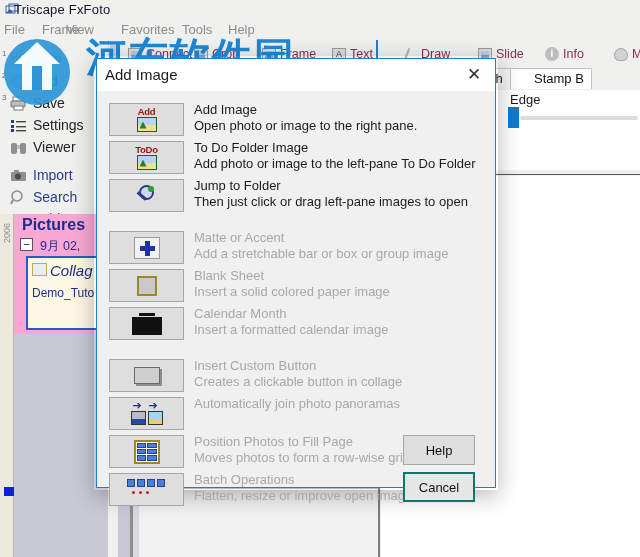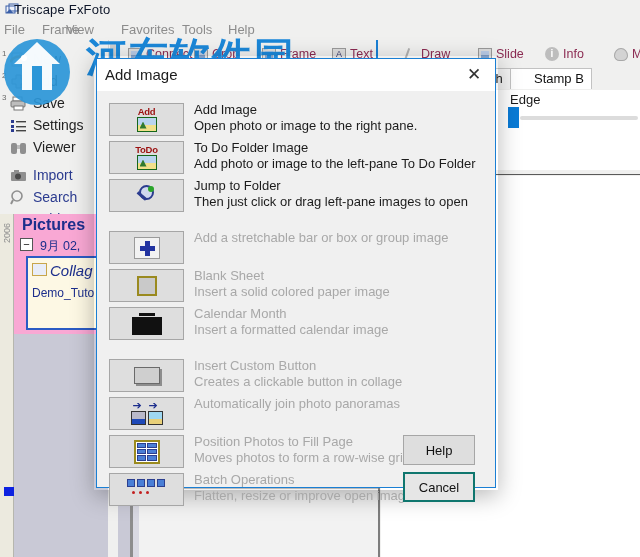--- a/index.html
+++ b/index.html
@@ -554,20 +554,21 @@
         <div class="opt-title">Jump to Folder</div>
         <div class="opt-desc">Then just click or drag left-pane images to open</div>
       </div>
     </div>
 
     <div class="opt-row dis" style="top:140px">
       <div class="opt-btn">
         <span class="ico-plus"></span>
       </div>
       <div class="opt-txt">
+        <div class="opt-title">Matte or Accent</div>
         <div class="opt-desc">Add a stretchable bar or box or group image</div>
       </div>
     </div>
 
     <div class="opt-row dis" style="top:178px">
       <div class="opt-btn">
         <span class="ico-sheet"></span>
       </div>
       <div class="opt-txt">
         <div class="opt-title">Blank Sheet</div>

